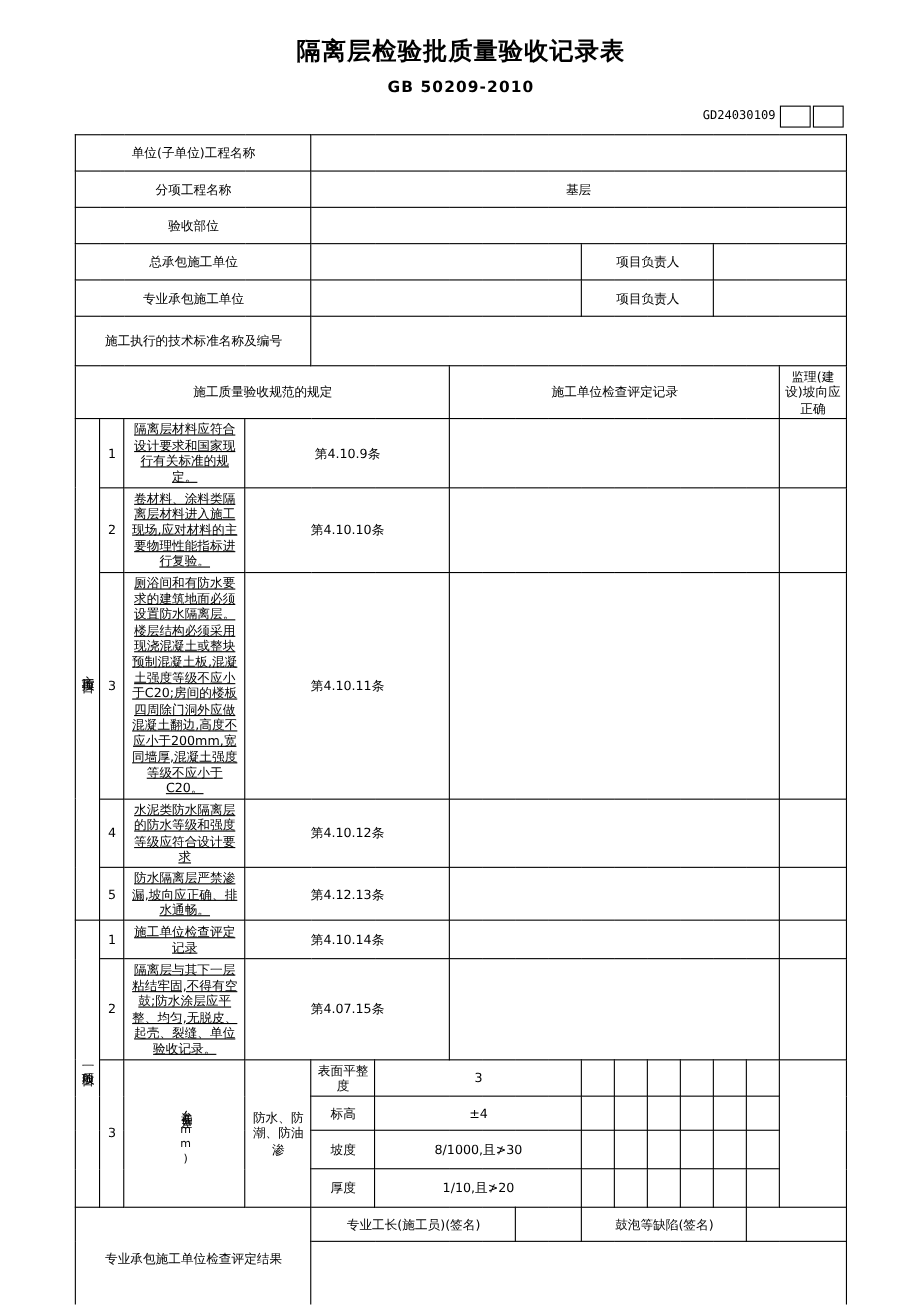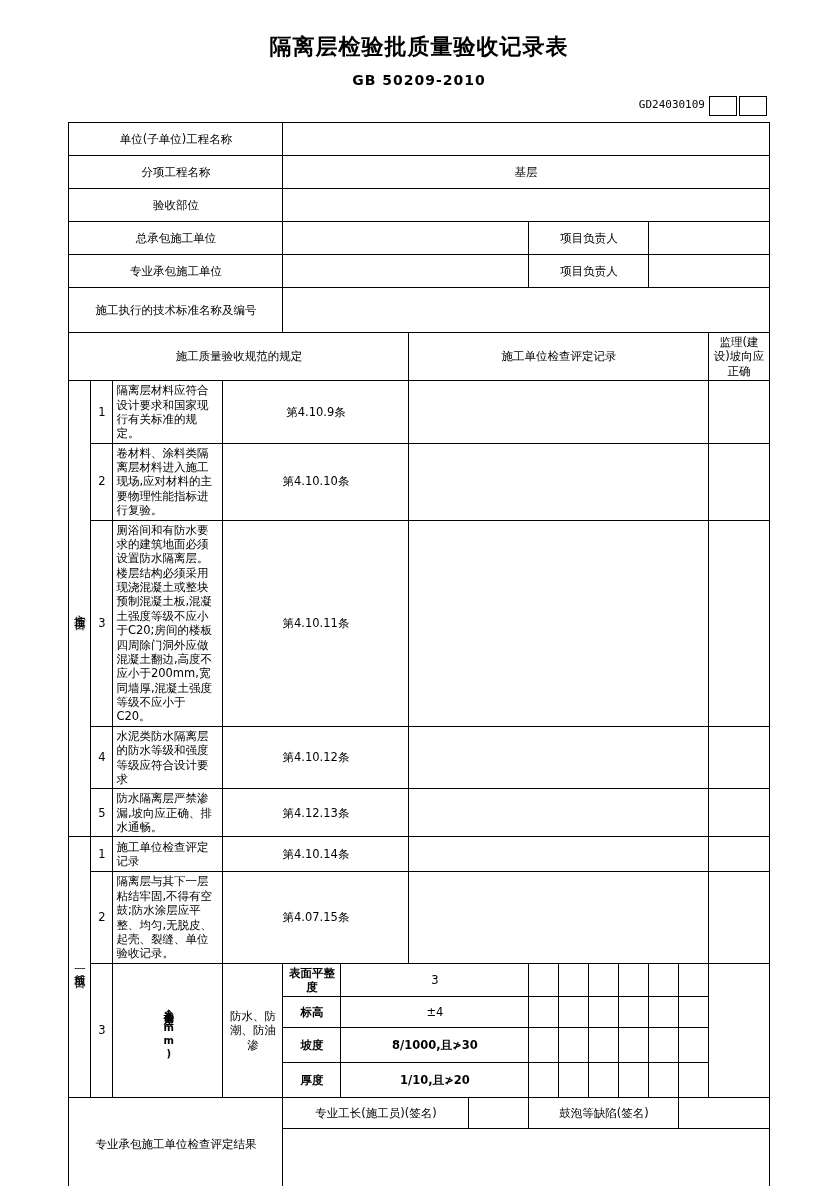--- a/index.html
+++ b/index.html
@@ -65,36 +65,36 @@
     table-layout: fixed;
   }
   table.main td {
     border: 1px solid #000;
     font-size: 11.5px;
     padding: 2px 3px;
     vertical-align: middle;
     line-height: 1.25;
   }
   .c { text-align: center; }
-  .l { text-align: left; }
+  .l { text-align: center; text-decoration: underline; }
   .h32 { height: 28px; }
   .vert {
     writing-mode: vertical-rl;
     text-orientation: upright;
     letter-spacing: 2px;
     margin: 0 auto;
     white-space: nowrap;
   }
   .vert-wrap {
     display: flex;
     align-items: center;
     justify-content: center;
     height: 100%;
   }
-  .tiny { font-size: 10px; font-weight: bold; }
+  .tiny { font-size: 10px; }
   .sig-cell {
     height: 56px;
     vertical-align: top;
     padding-top: 4px;
   }
   .small-head { font-size: 11px; line-height: 1.2; }
 </style>
 </head>
 <body>
 

